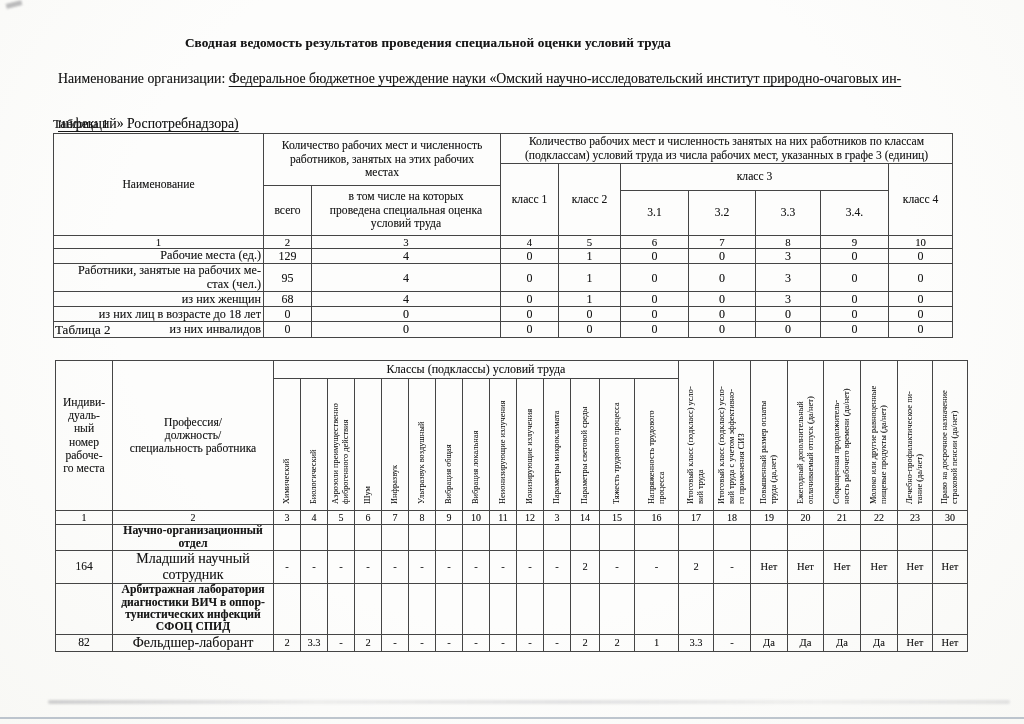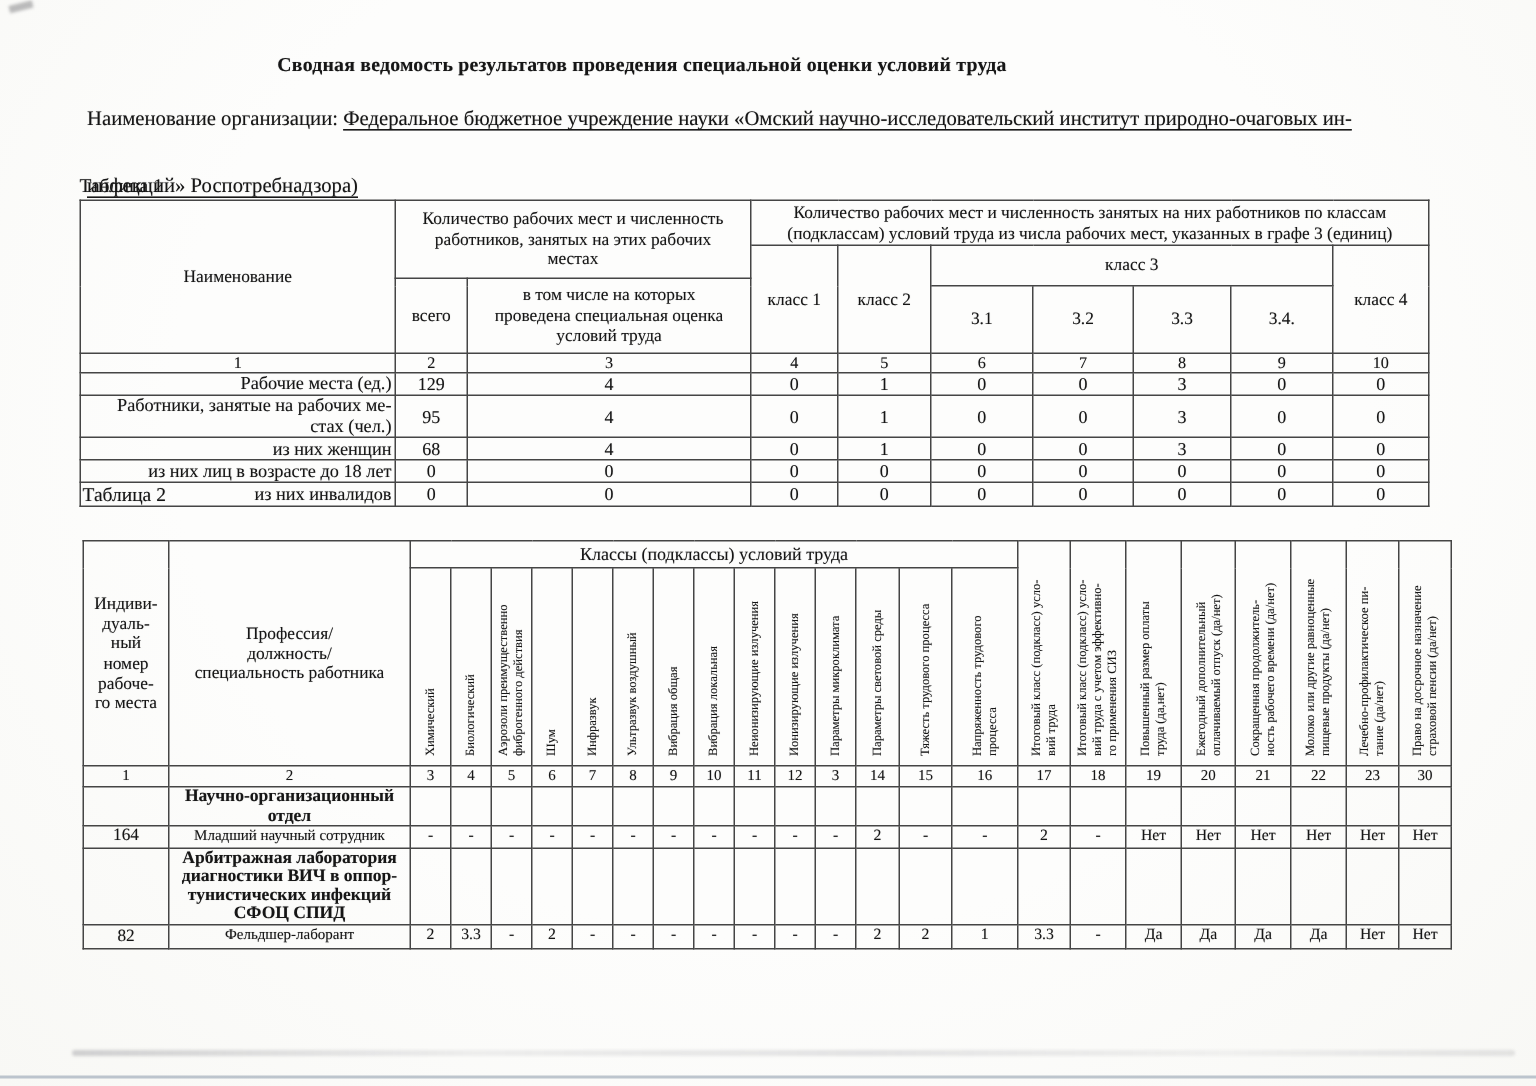--- a/index.html
+++ b/index.html
@@ -52,21 +52,21 @@
   .t1 tr.d td.name { font-size:12.2px; }
 
   
   .t2 { left:55px; top:360px; width:912px; font-size:11.6px; line-height:1.15; }
   .t2 tr.h18{height:18px} .t2 tr.h132{height:132px} .t2 tr.h14{height:14px}
   .t2 tr.h26{height:26px} .t2 tr.h15{height:15px} .t2 tr.h50{height:50px}
   .t2 tr.h16{height:16px}
   .t2 .banner { font-size:12px; }
   .t2 .numrow td { font-size:10px; line-height:1; }
   .t2 .sec { font-weight:bold; font-size:11.7px; line-height:12.4px; }
-  .t2 .prof { font-size:10px; }
+  .t2 .prof { font-size:14px; }
   .t2 .cnum { font-size:11.5px; }
   .t2 .val { font-size:10.5px; }
   .vert { vertical-align:bottom; padding:0 0 3px 0; }
   .vtext {
     display:inline-block; writing-mode:vertical-rl; transform:rotate(180deg);
     font-size:8.4px; line-height:10px; height:124px; text-align:left;
     white-space:pre-line; text-shadow:0 0 .5px rgba(40,40,40,.4);
   }
   .vtall { height:140px; }
 

